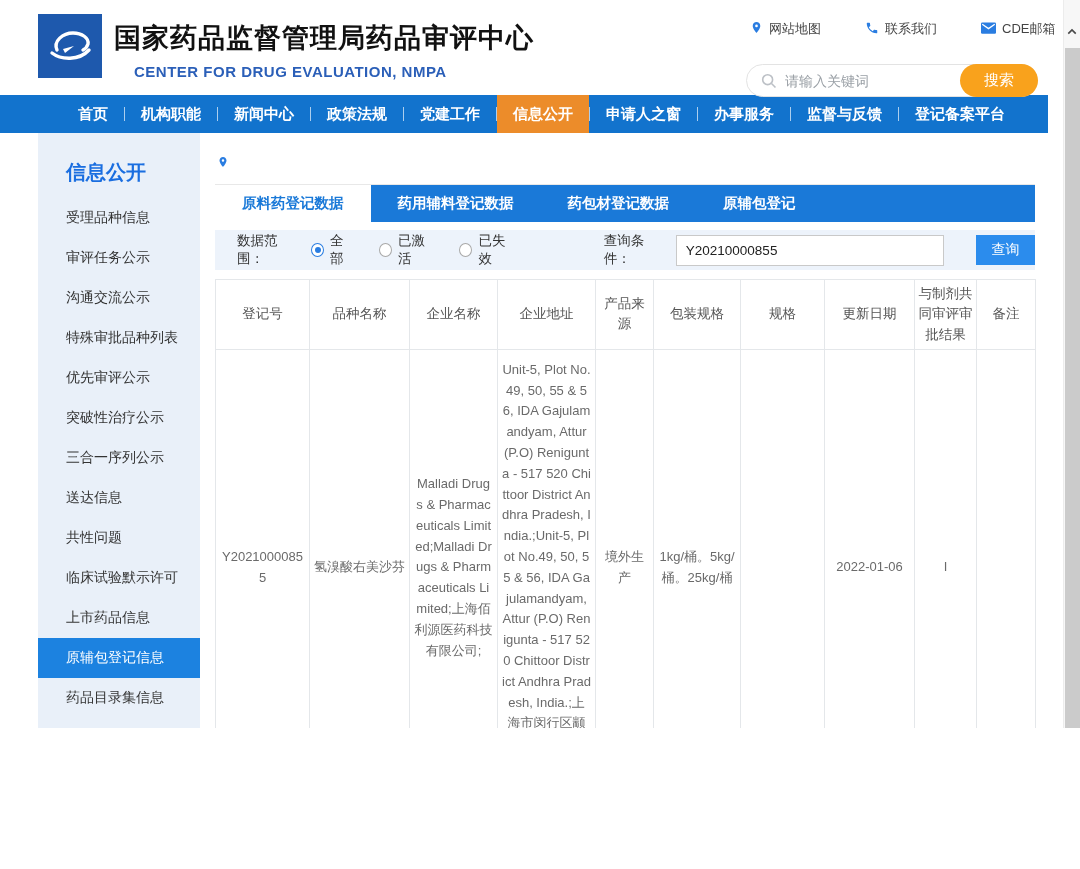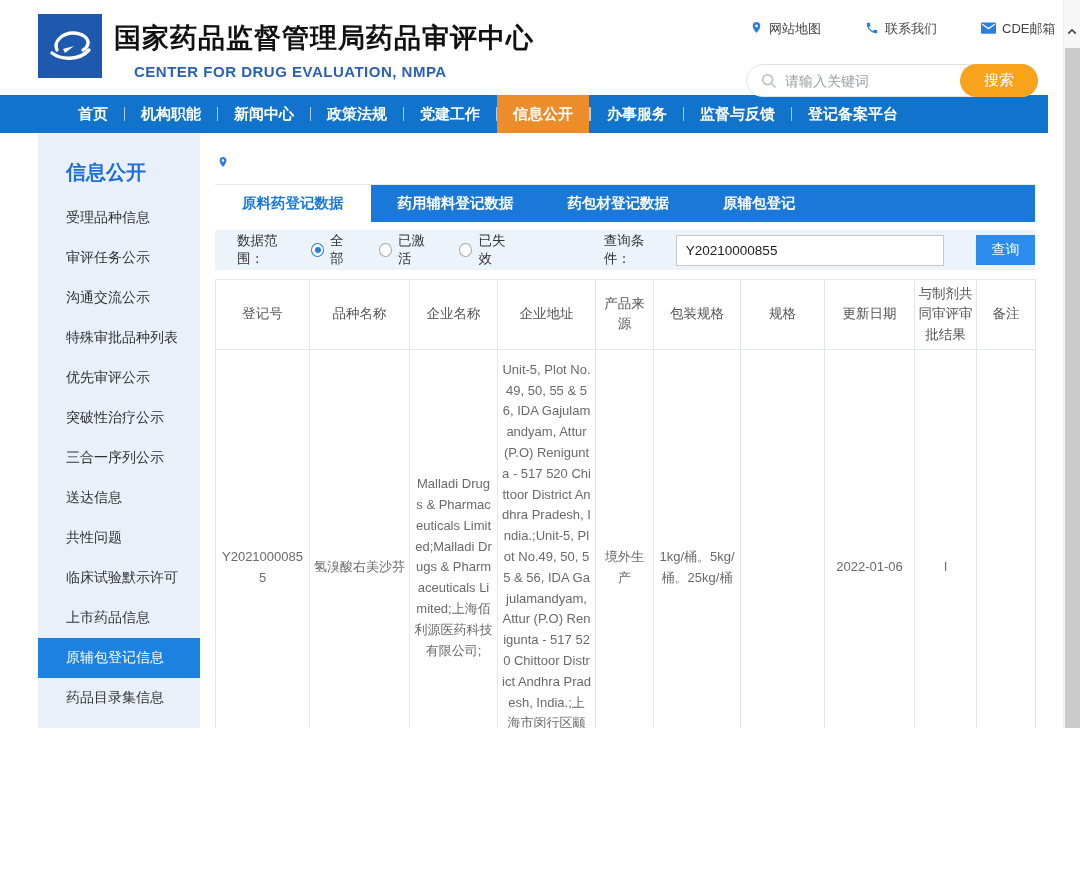--- a/index.html
+++ b/index.html
@@ -162,20 +162,21 @@
       <a class="nav-item">机构职能</a>
       <span class="nav-divider"></span>
       <a class="nav-item">新闻中心</a>
       <span class="nav-divider"></span>
       <a class="nav-item">政策法规</a>
       <span class="nav-divider"></span>
       <a class="nav-item">党建工作</a>
       <span class="nav-divider"></span>
       <a class="nav-item active">信息公开</a>
       <span class="nav-divider"></span>
+      <a class="nav-item">申请人之窗</a>
       <span class="nav-divider"></span>
       <a class="nav-item">办事服务</a>
       <span class="nav-divider"></span>
       <a class="nav-item">监督与反馈</a>
       <span class="nav-divider"></span>
       <a class="nav-item">登记备案平台</a>
     </nav>
 
     <div class="body-row">
 

